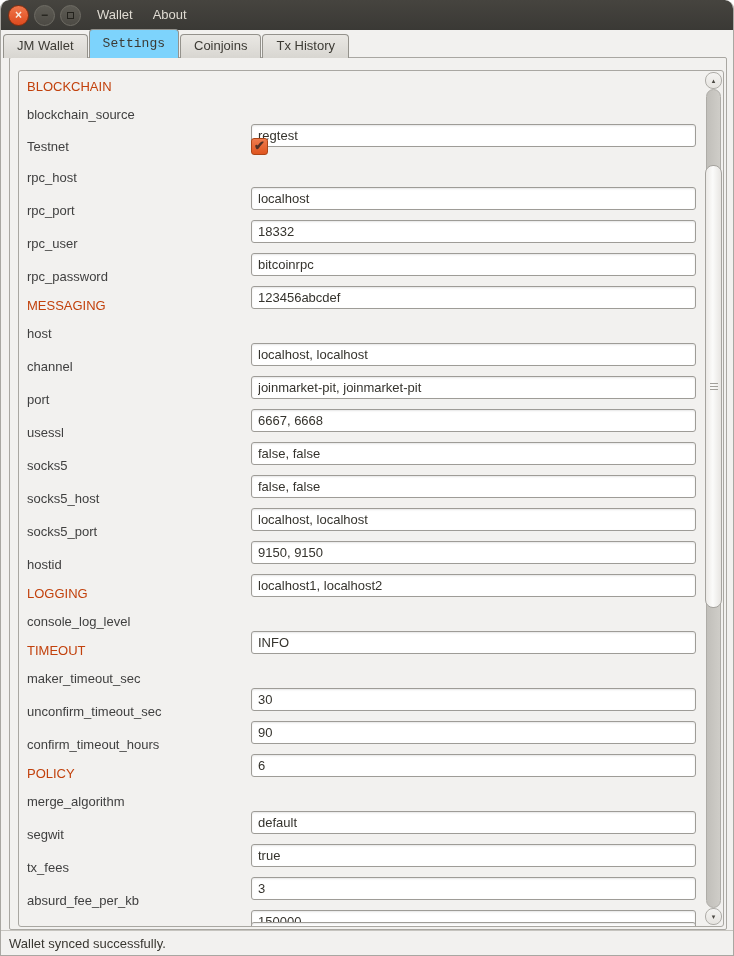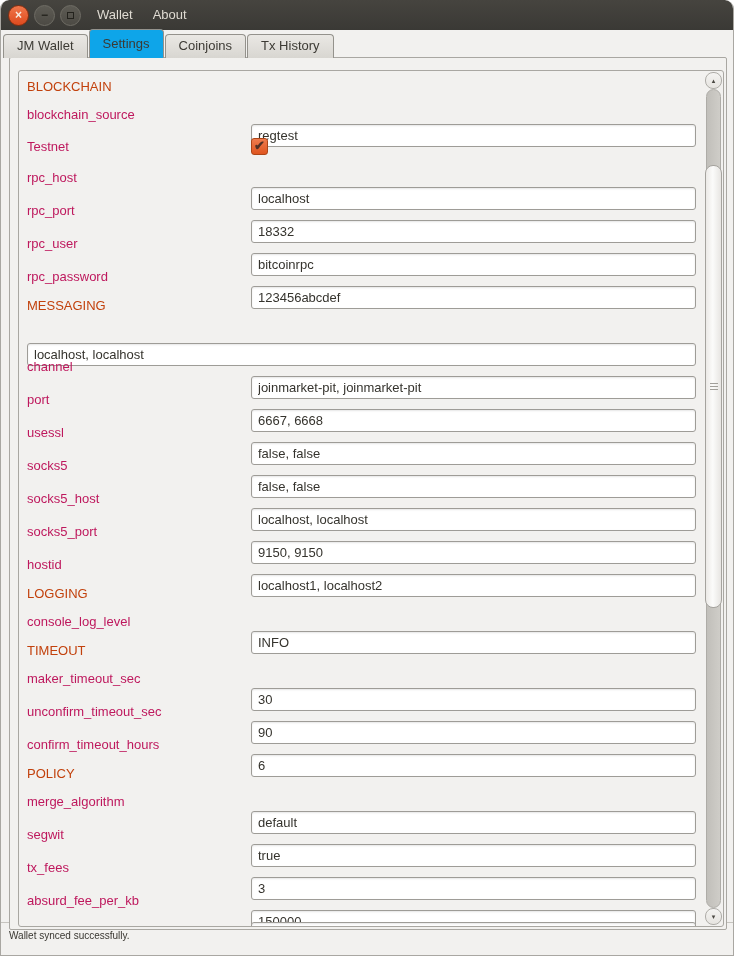--- a/index.html
+++ b/index.html
@@ -17,32 +17,32 @@
                font-size:12px;font-weight:bold;line-height:1;}
   .winbtn .sq{width:7px;height:7px;border:1.5px solid #23221d;box-sizing:border-box;display:block;}
   .menubar{display:flex;align-items:center;margin-left:1px;}
   .menu-item{color:#dfdbd2;font-size:13px;padding:0 10px;line-height:30px;text-align:center;}
   
   .tabbar{position:absolute;top:29px;left:0;right:0;height:29px;display:flex;align-items:flex-end;
           padding-left:2px;z-index:3;}
   .tab{height:24px;line-height:22px;padding:0 13px;font-size:13px;color:#3c3a34;
        background:linear-gradient(#eae8e4,#d8d6d1);border:1px solid #94928c;border-bottom:none;
        border-radius:4px 4px 0 0;margin-right:1px;box-sizing:border-box;white-space:nowrap;}
-  .tab.active{height:29px;line-height:28px;background:#0ea5e9;}
+  .tab.active{height:29px;line-height:28px;background:#7dd3fc;font-family:Liberation Mono, monospace;}
   
   .pane{position:absolute;left:8px;right:6px;top:57px;bottom:25px;border:1px solid #a9a7a2;
         border-radius:2px;background:#f2f1ef;z-index:2;}
   .scrollframe{position:absolute;top:12px;left:8px;right:2px;bottom:2px;border:1px solid #a9a7a2;
                border-radius:3px;background:#f2f1ef;overflow:hidden;}
   .content{position:absolute;top:0;left:0;right:19px;bottom:0;padding-top:3px;overflow:hidden;}
   .row{display:flex;align-items:center;height:33px;padding:0 8px;box-sizing:border-box;}
   .row.checkbox-row{height:30px;}
   .row-header{display:flex;align-items:center;height:24px;padding:0 8px;}
   .section-title{font-size:13px;color:#c2410c;}
-  .field-label{width:224px;flex-shrink:0;font-size:13px;color:#be185d;}
+  .field-label{width:224px;flex-shrink:0;font-size:13px;color:#404040;}
   .field-input{flex:1;height:23px;box-sizing:border-box;border:1px solid #9e9c97;border-radius:3px;
                background:#ffffff;padding:0 6px;font:13px "Liberation Sans",sans-serif;color:#35332d;
                box-shadow:inset 0 1px 2px rgba(0,0,0,0.10);outline:none;margin-top:42px;}
   .row.partial{align-items:flex-start;}
   .row.partial .field-input{margin-top:5px;}
   .checkbox{width:17px;height:17px;box-sizing:border-box;border-radius:3px;
             background:linear-gradient(#ef7c4e,#df551f);border:1px solid #ad4517;
             display:flex;align-items:center;justify-content:center;}
   .checkbox .check{color:#533226;font-size:13px;font-weight:bold;line-height:1;margin-top:-1px;}
   
@@ -54,23 +54,23 @@
   .sb-btn.down{bottom:1px;}
   .sb-trough{position:absolute;left:2px;right:2px;top:18px;bottom:18px;
              background:linear-gradient(to right,#c1bfba,#cfcdc8);border:1px solid #aeaca7;
              border-radius:8px;box-sizing:border-box;}
   .sb-thumb{position:absolute;left:1px;right:1px;top:94px;height:443px;
             background:linear-gradient(to right,#eceae7,#fbfbfa 45%,#e7e5e2);
             border:1px solid #a5a39e;border-radius:8px;box-sizing:border-box;}
   .sb-grips{position:absolute;top:50%;left:50%;width:8px;height:8px;transform:translate(-50%,-50%);
             background-image:repeating-linear-gradient(to bottom,#a19f9a 0,#a19f9a 1px,transparent 1px,transparent 3px);}
   
-  .statusbar{position:absolute;left:0;right:0;bottom:8px;height:24px;border-top:1px solid #c6c4bf;
+  .statusbar{position:absolute;left:0;right:0;bottom:0;height:24px;border-top:1px solid #c6c4bf;
              background:#f2f1ef;display:flex;align-items:center;padding-left:8px;
-             font-size:10px;color:#393731;}
+             font-size:13px;color:#393731;}
 </style>
 </head>
 <body>
 
 <div class="window">
 
   <div class="titlebar">
     <div class="winbtn close">×</div>
     <div class="winbtn gray">−</div>
     <div class="winbtn gray">
@@ -118,20 +118,21 @@
             <input class="field-input" type="text" value="bitcoinrpc" style="">
           </div>
           <div class="row">
             <span class="field-label">rpc_password</span>
             <input class="field-input" type="text" value="123456abcdef" style="">
           </div>
           <div class="row-header">
             <span class="section-title">MESSAGING</span>
           </div>
           <div class="row">
+            <span class="field-label">host</span>
             <input class="field-input" type="text" value="localhost, localhost" style="">
           </div>
           <div class="row">
             <span class="field-label">channel</span>
             <input class="field-input" type="text" value="joinmarket-pit, joinmarket-pit" style="">
           </div>
           <div class="row">
             <span class="field-label">port</span>
             <input class="field-input" type="text" value="6667, 6668" style="">
           </div>

